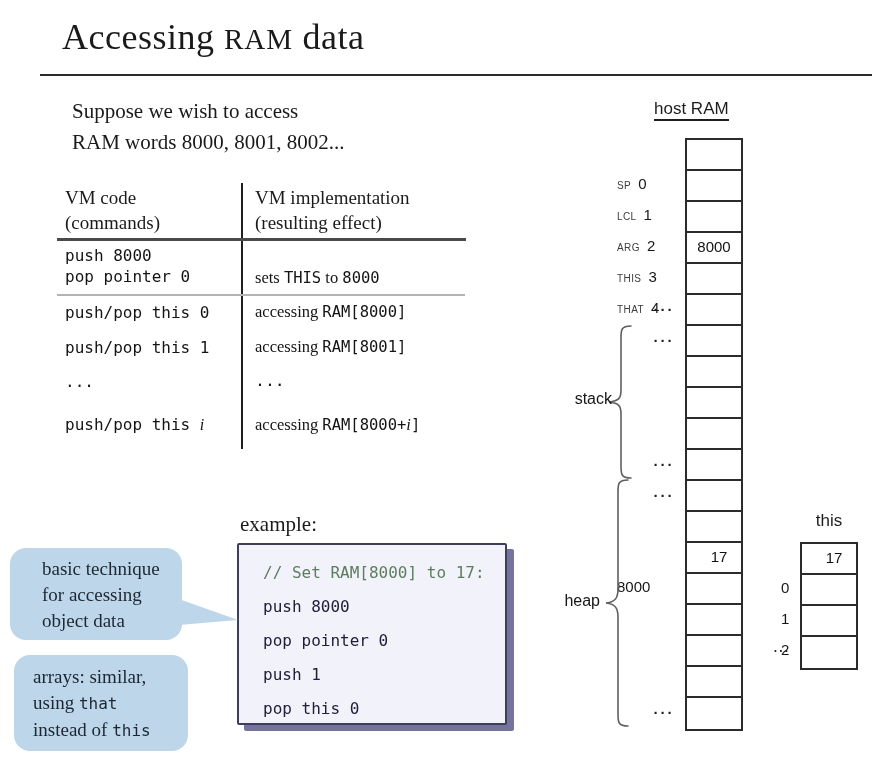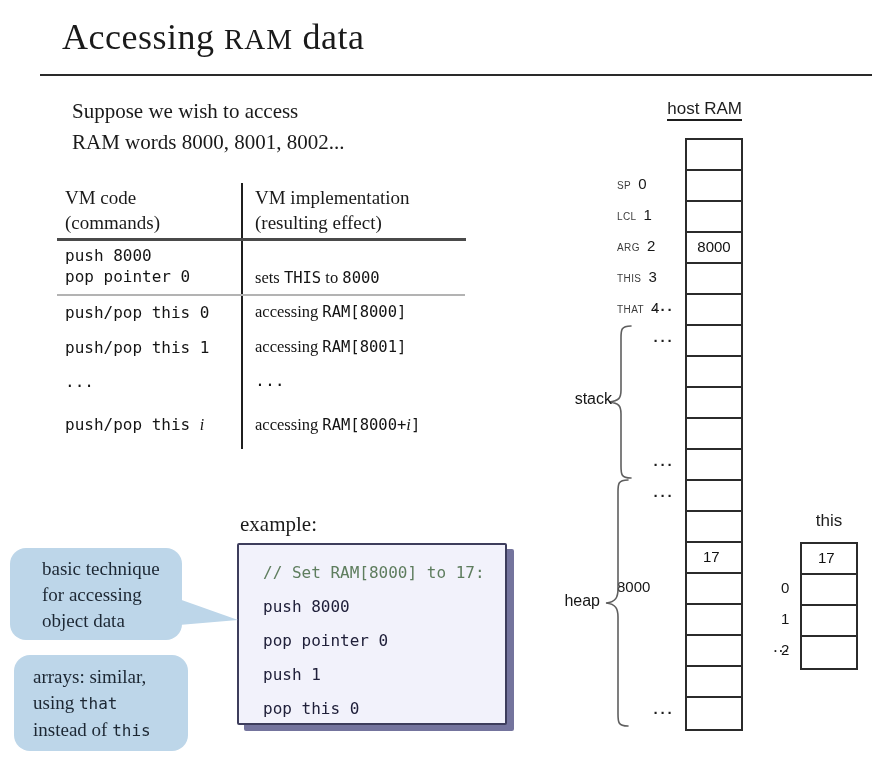--- a/index.html
+++ b/index.html
@@ -51,32 +51,32 @@
   .code-comment { color:#5e7d5e; }
 
   
   .bubble { background:#bdd6e9; border-radius:16px; color:#1c2733; font-size:19px; line-height:26px; }
   #bubble1 { left:10px; top:548px; width:172px; height:92px; padding:8px 0 0 32px; }
   #bubble1-tail { left:176px; top:592px; }
   #bubble2 { left:14px; top:655px; width:174px; height:96px; padding:9px 0 0 19px; }
   .bubble .mono { font-size:16px; }
 
   
-  #ram-title { left:622px; top:99px; width:120px; text-align:right; font-size:17px; color:#1d1d1d; }
+  #ram-title { left:654px; top:99px; width:120px; text-align:left; font-size:17px; color:#1d1d1d; }
   #ram-title span { border-bottom:2px solid #1d1d1d; padding-bottom:1px; }
   #ram-col {
     left:685px; top:138px; width:58px;
     border:2px solid #2b2b2b; background:#fff;
   }
   .ram-row { position:relative; height:31px; border-bottom:2px solid #2b2b2b; }
   .ram-row:last-child { border-bottom:none; }
   .ram-val { position:absolute; top:0; left:0; right:0; line-height:28px;
     font-family:"Liberation Sans", sans-serif; font-size:15px; color:#111; }
   .ram-val.center { text-align:center; }
-  .ram-val.right { text-align:left; padding-right:6px;margin-left:16px; }
+  .ram-val.right { text-align:center; padding-right:6px;margin-left:16px; }
   .ram-rowlabel { position:absolute; left:-70px; top:0; width:56px; text-align:left;
     line-height:30px; white-space:nowrap;margin-top:29px; }
   .ram-rowlabel .reg { font-family:"Liberation Sans", sans-serif; font-size:10px; color:#3c3c3c; letter-spacing:.4px; }
   .ram-rowlabel .idx { font-family:"Liberation Sans", sans-serif; font-size:15px; color:#161616; margin-left:7px; }
   .ram-rowlabel .addr { font-family:"Liberation Sans", sans-serif; font-size:15px; color:#161616; }
   .ram-dots { position:absolute; left:-38px; top:0; width:30px; text-align:center;
     line-height:29px; font-weight:bold; font-size:15px; letter-spacing:2px; color:#1d1d1d;
     font-family:"Liberation Sans", sans-serif; }
 
   .brace-label { font-family:"Liberation Sans", sans-serif; font-size:16px; color:#161616; text-align:right; }

